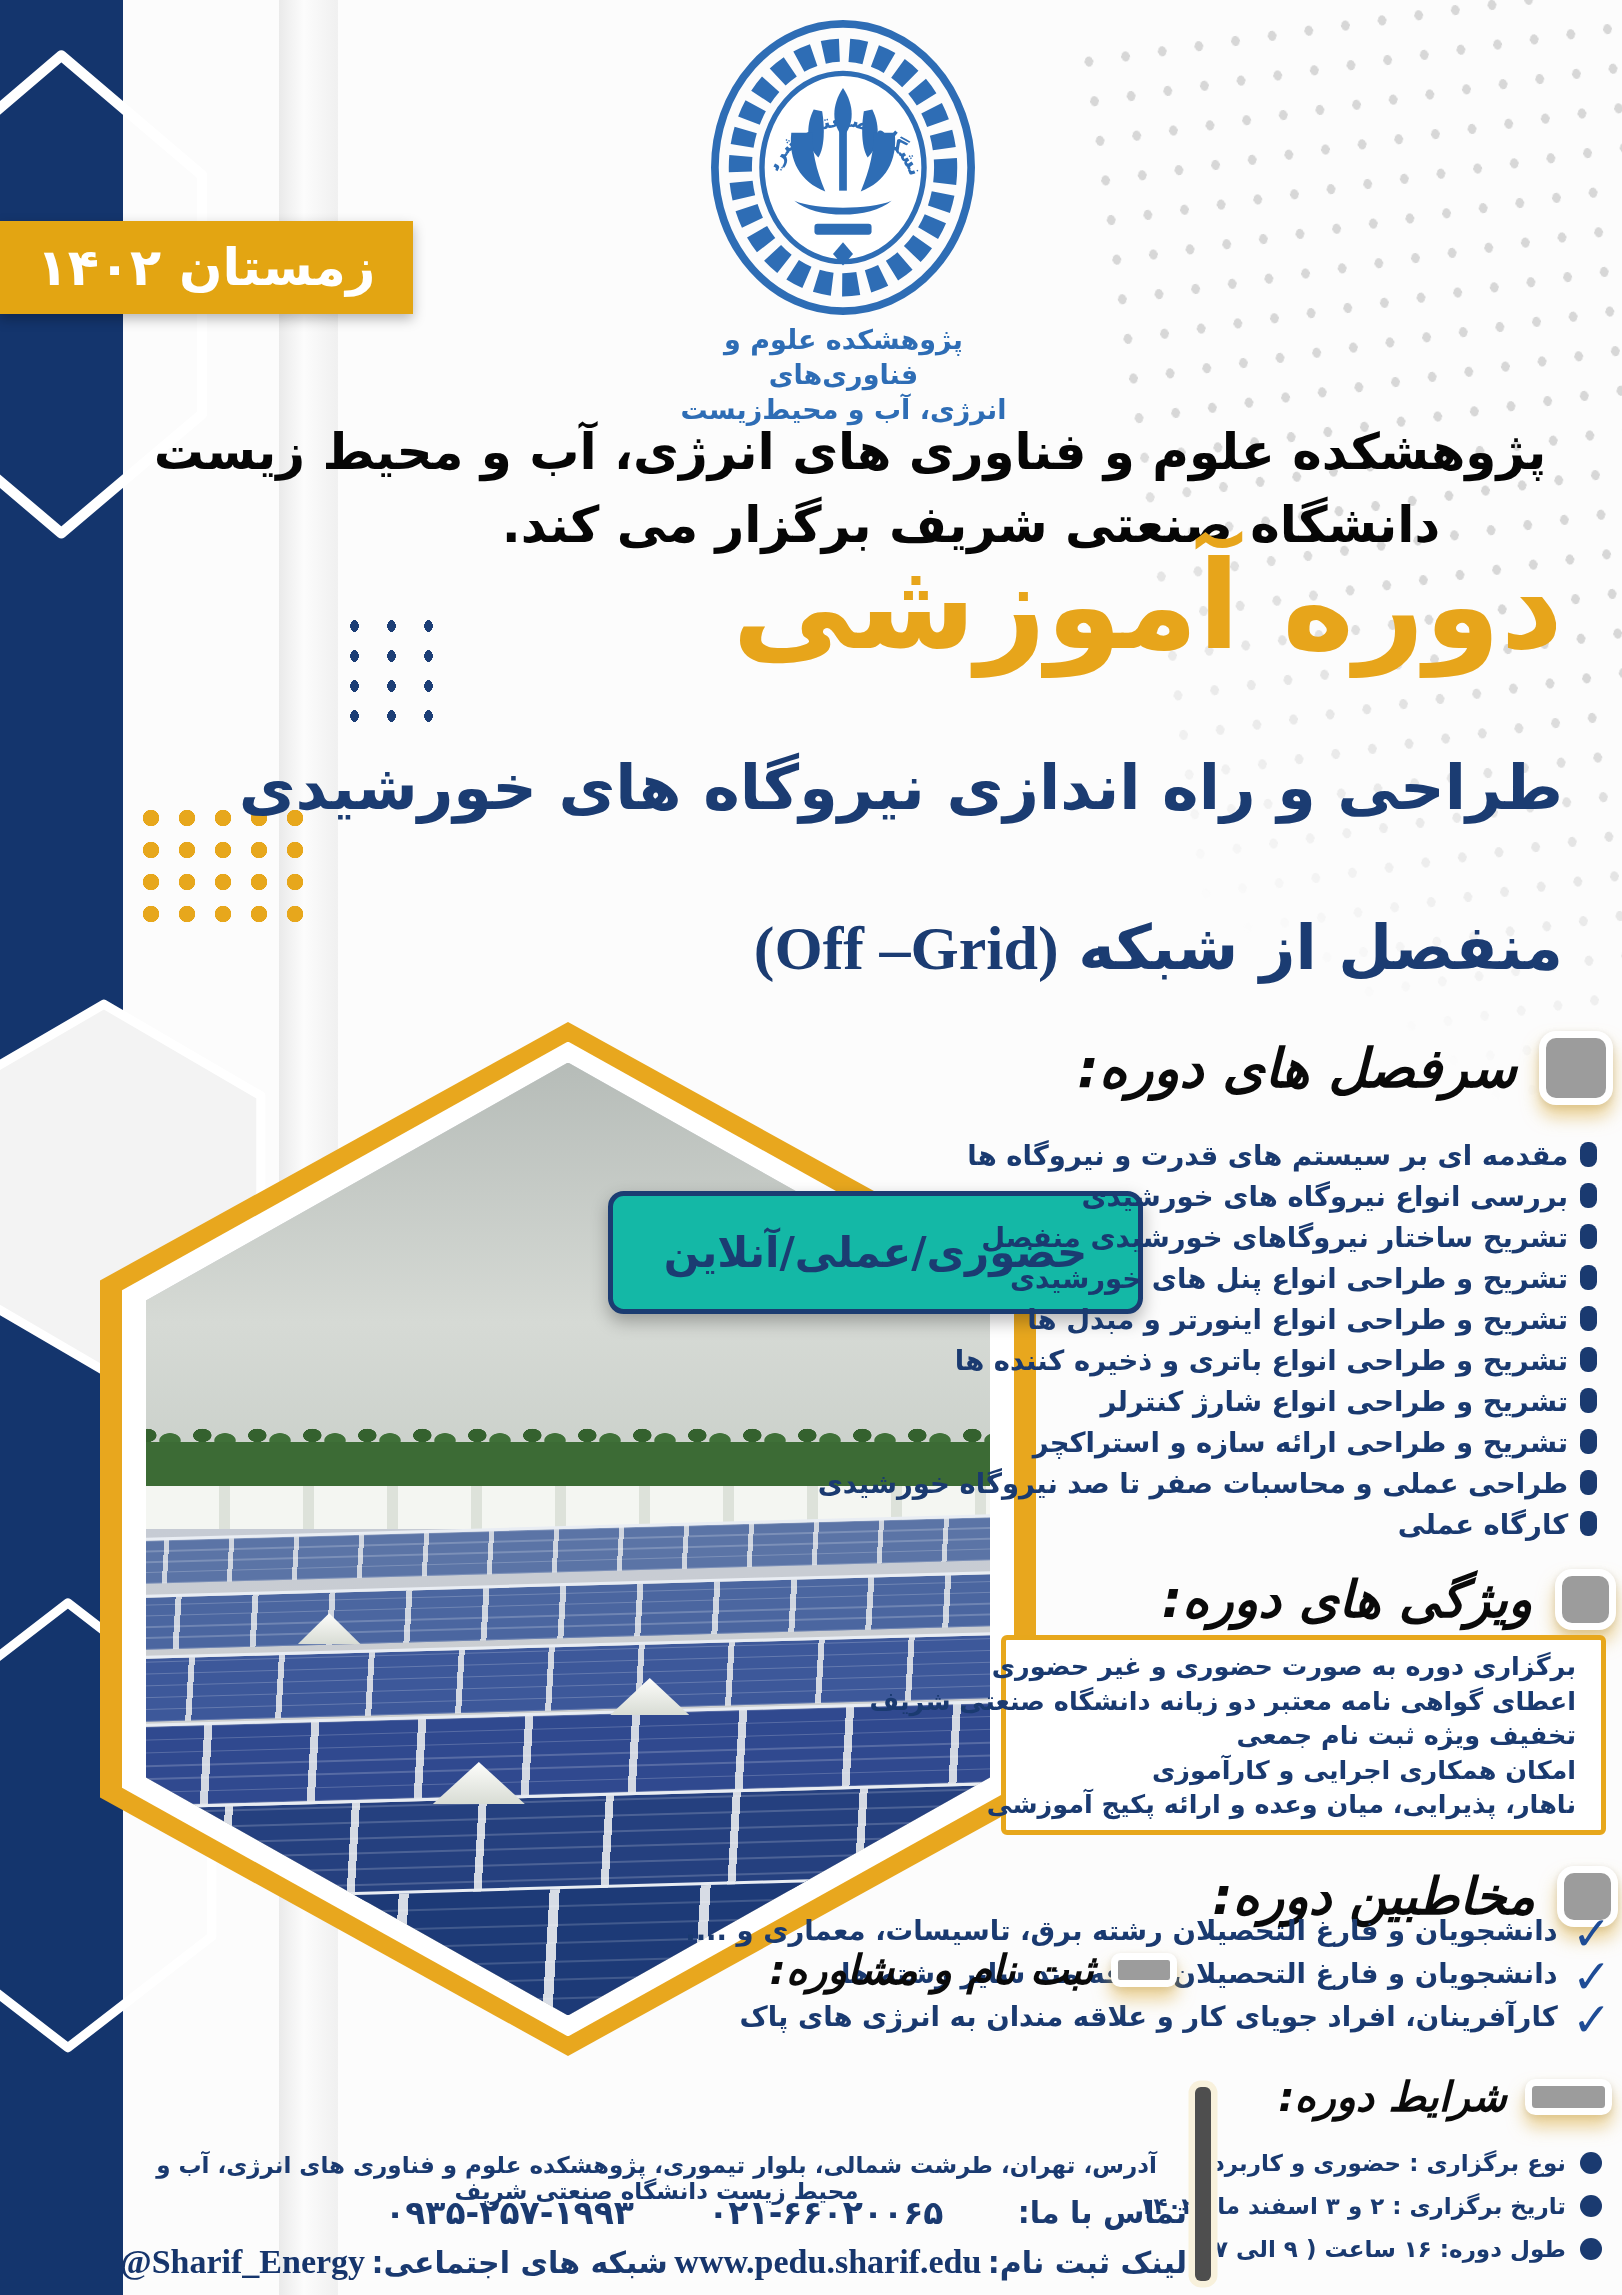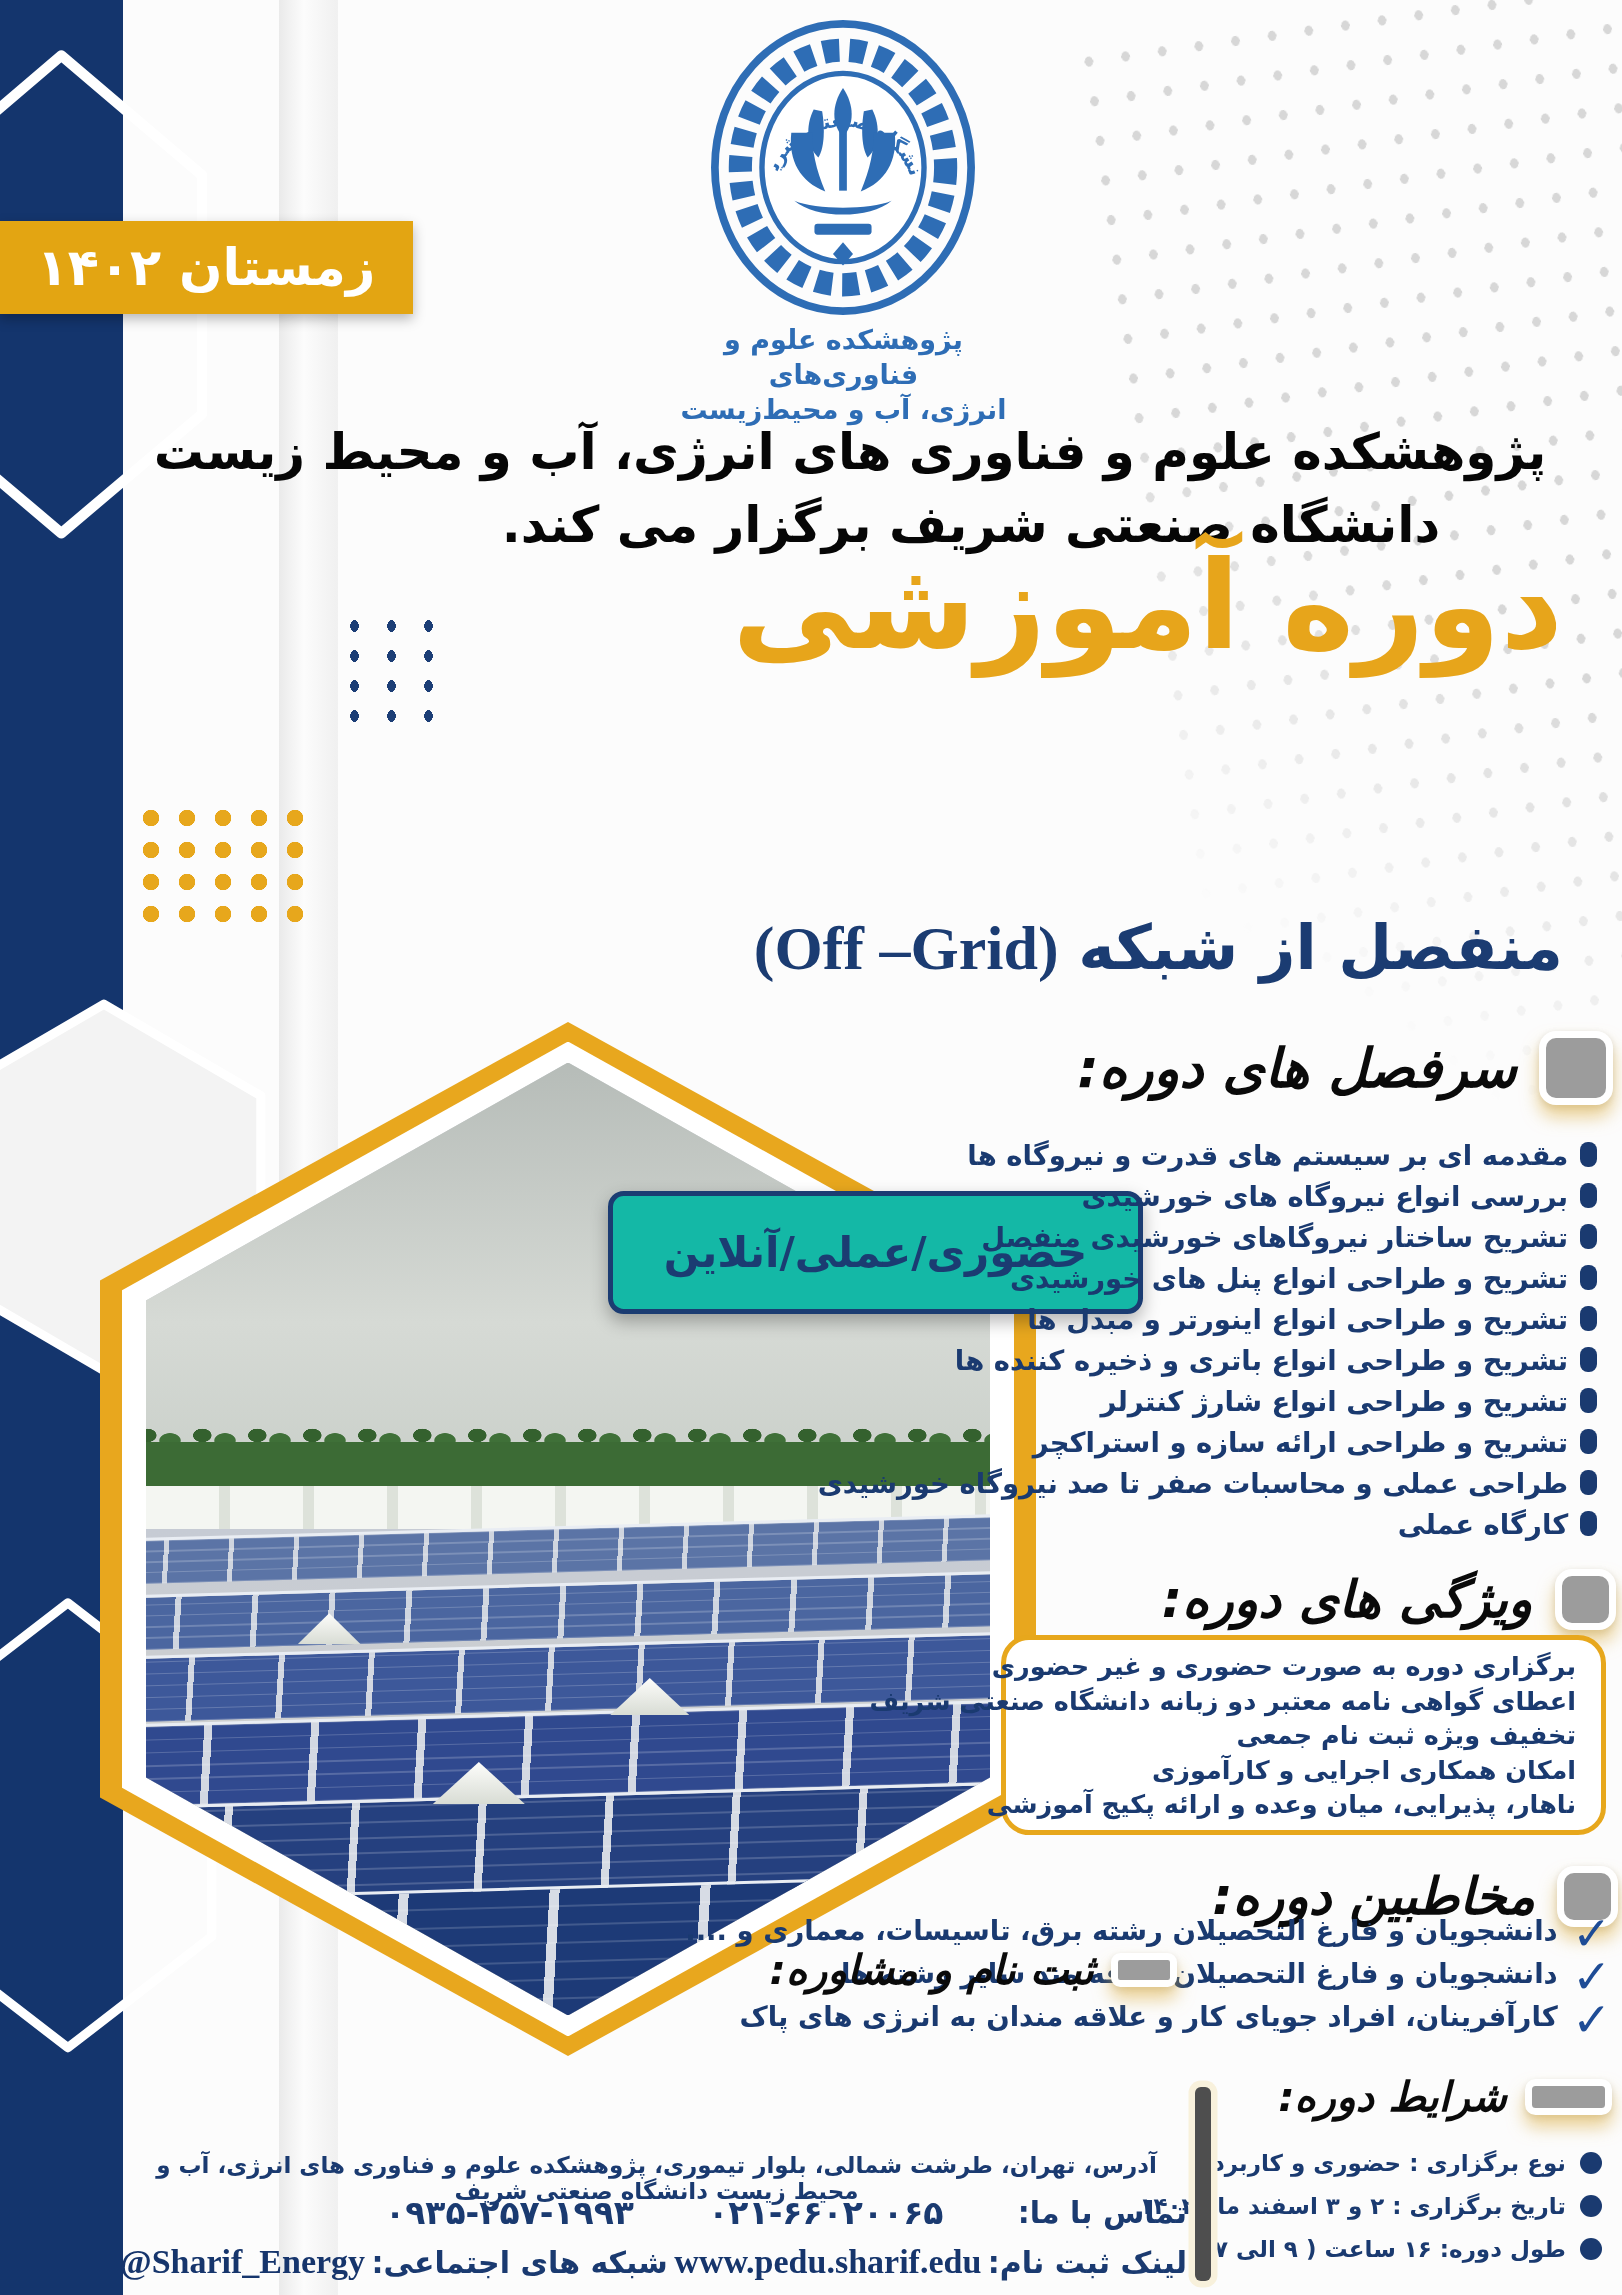--- a/index.html
+++ b/index.html
@@ -103,21 +103,21 @@
   .mk-wide2{width:52px;height:19.6px;border-radius:9.2px;}
 
   
   .topics{right:25px;top:1134px;width:844px;z-index:6;display:flex;flex-direction:column;}
   .topic-row{height:41px;display:flex;direction:rtl;align-items:center;gap:11.8px;justify-content:flex-start;}
   .pill{flex:none;width:17px;height:25px;border-radius:7.9px;background:#1A3A70;}
   .topic-text{color:#1A3A70;font-size:27.5px;font-weight:700;white-space:nowrap;}
 
   
   .features-box{left:1002px;top:1635px;width:605px;height:200px;z-index:6;background:#fff;
-    border:5.9px solid #E7A71C;border-radius:28px;box-sizing:border-box;
+    border:5.9px solid #E7A71C;border-radius:6px;box-sizing:border-box;
     display:flex;flex-direction:column;justify-content:space-evenly;
     padding:6.5px 25px;text-align:right;}
   .feature-line{color:#1A3A70;font-size:25.5px;font-weight:700;white-space:nowrap;}
 
   
   .audience{right:10.5px;top:1908px;width:864px;z-index:6;display:flex;flex-direction:column;}
   .aud-row{height:43px;display:flex;direction:rtl;align-items:center;gap:14.4px;justify-content:flex-start;}
   .check{flex:none;color:#1E4C96;font-size:47px;font-weight:700;line-height:1;transform:translateY(3.9px);}
   .aud-text{color:#1A3A70;font-size:27.5px;font-weight:700;white-space:nowrap;}
 
@@ -186,20 +186,21 @@
     <div>پژوهشکده علوم و فناوری‌های</div>
     <div>انرژی، آب و محیط‌زیست</div>
   </div>
 
   <div class="abs intro">
     <div class="l1">پژوهشکده علوم و فناوری های انرژی، آب و محیط زیست</div>
     <div class="l2">دانشگاه صنعتی شریف برگزار می کند.</div>
   </div>
 
   <div class="abs title-main">دوره آموزشی</div>
+  <div class="abs subtitle1">طراحی و راه اندازی نیروگاه های خورشیدی</div>
   <div class="abs subtitle2">
     <span>منفصل از شبکه</span>
     <span class="latin-serif">(Off –Grid)</span>
   </div>
 
   <div class="abs hex-gold clip-hex">
     <div class="hex-white clip-hex">
       <div class="hex-photo clip-hex">
         <div class="sky"></div>
         <div class="trees-fringe"></div>

